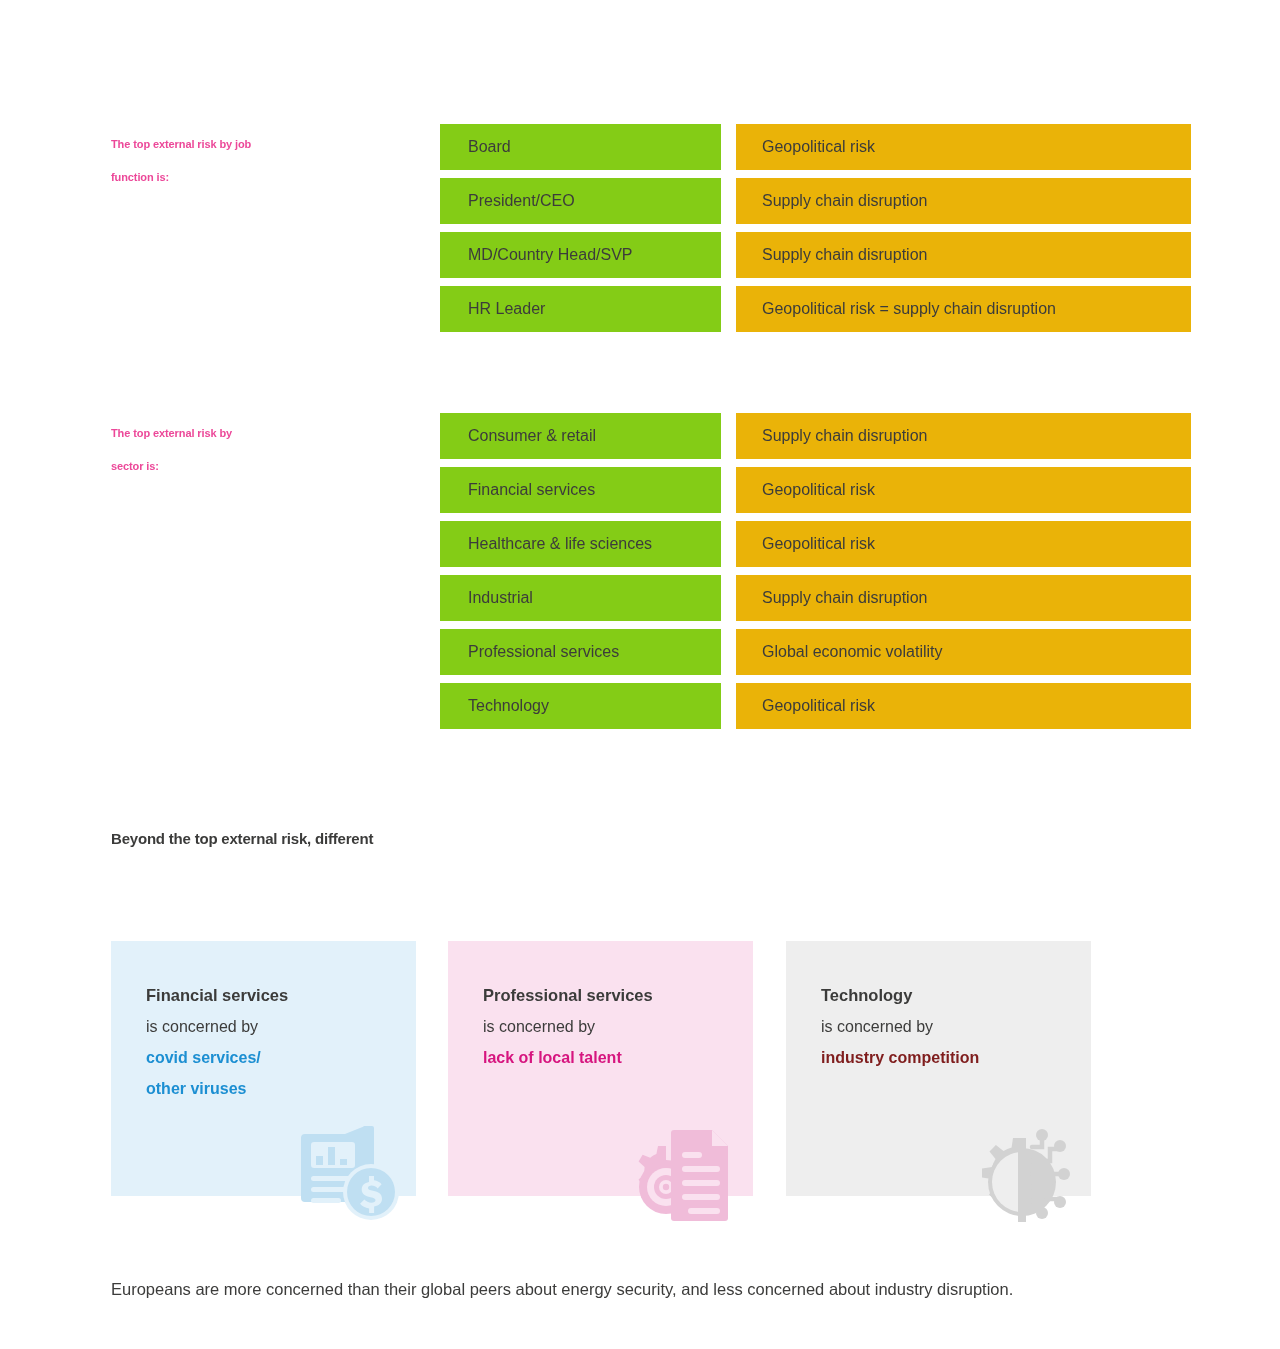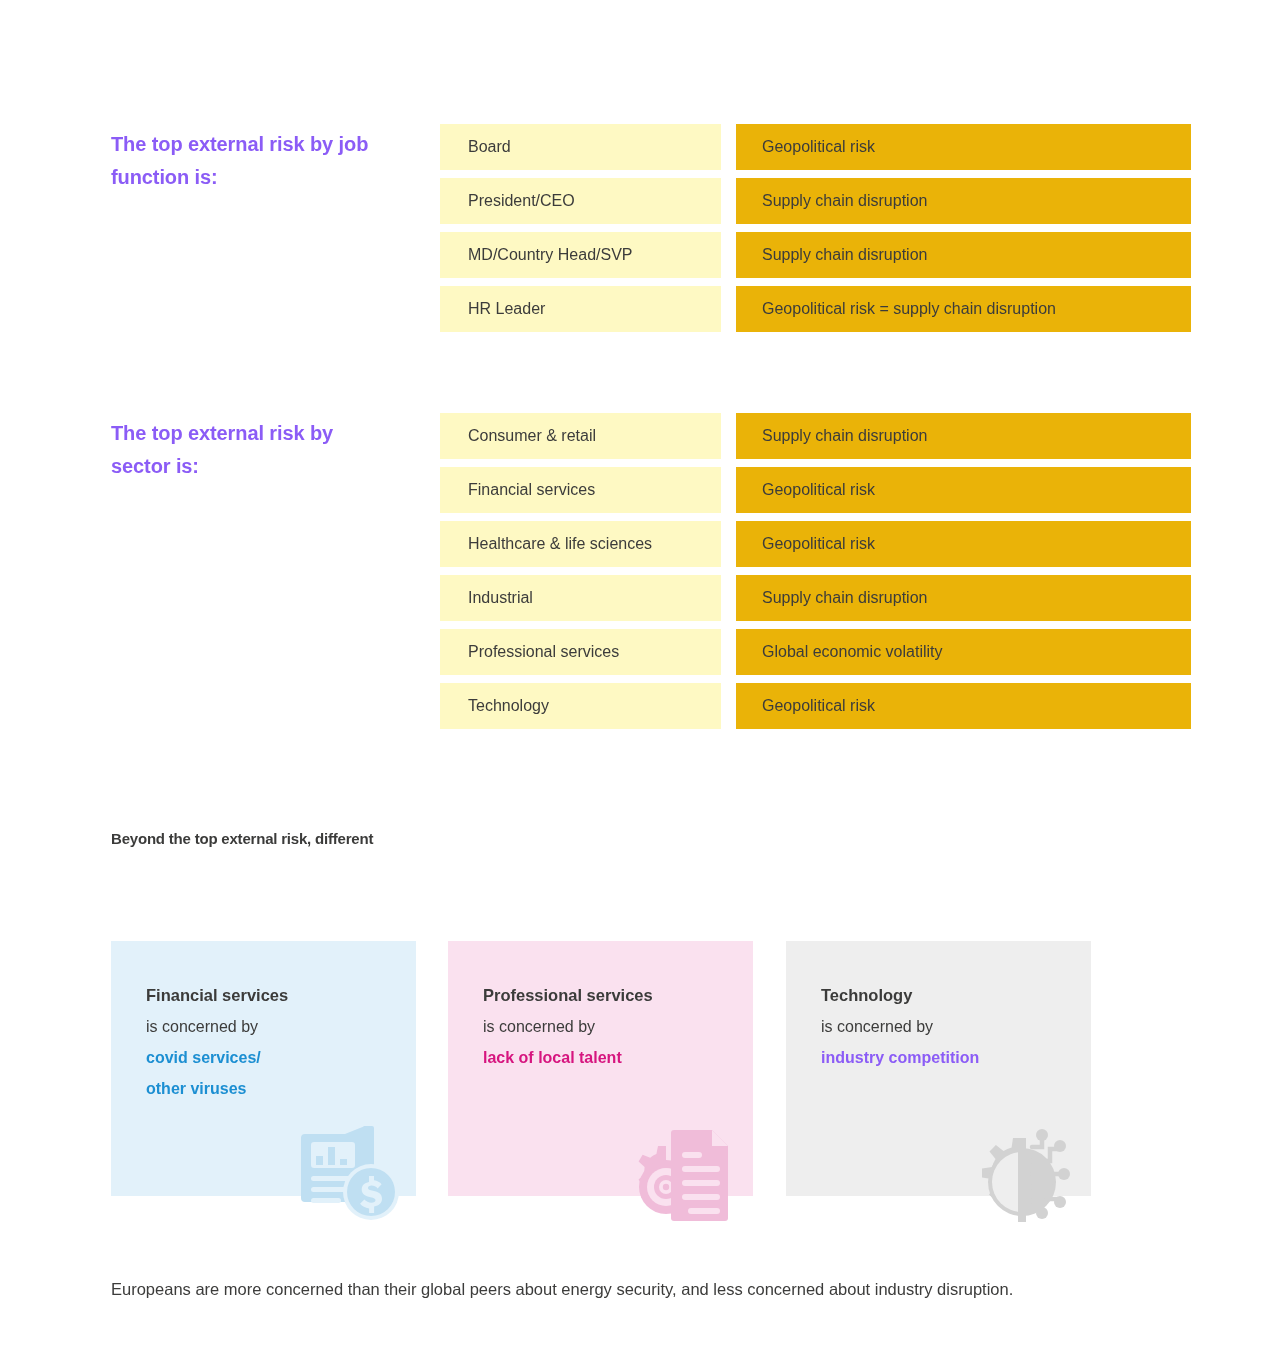--- a/index.html
+++ b/index.html
@@ -14,24 +14,24 @@
     font-family: "Liberation Sans", sans-serif;
     color: #3c3c3b;
     overflow: hidden;
   }
 
   
   .abs { position: absolute; }
 
   
   .section-label {
-    font-size: 20px;
+    font-size: 11px;
     font-weight: bold;
     line-height: 33px;
-    color: #8b5cf6;
+    color: #ec4899;
     letter-spacing: -0.1px;
     width: 330px;
   }
 
   
   .risk-table { position: absolute; }
   .risk-row {
     position: relative;
     height: 46px;
     margin-bottom: 8px;
@@ -43,21 +43,21 @@
     display: flex;
     align-items: center;
     box-sizing: border-box;
     font-size: 16px;
     line-height: 20px;
     color: #3c3c3b;
   }
   .cell-key {
     left: 0;
     width: 281px;
-    background: #fef9c3;
+    background: #84cc16;
     padding-left: 28px;
   }
   .cell-val {
     left: 296px;
     width: 455px;
     background: #eab308;
     padding-left: 26px;
   }
 
   
@@ -277,19 +277,19 @@
           <circle cx="100" cy="28" r="6"></circle>
           <circle cx="104" cy="56" r="6"></circle>
           <circle cx="100" cy="84" r="6"></circle>
           <circle cx="82" cy="95" r="6"></circle>
         </g>
       </svg>
     </div>
     <div class="card-body">
       <div class="card-title">Technology</div>
       <div class="card-sub">is concerned by</div>
-      <div class="card-accent" style="color:#8b5cf6;">industry competition</div>
+      <div class="card-accent" style="color:#7f1d1d;">industry competition</div>
     </div>
   </div>
 
 </div>
 
 <div class="footnote">Europeans are more concerned than their global peers about energy security, and less concerned about industry disruption.</div>
 
 </body></html>

